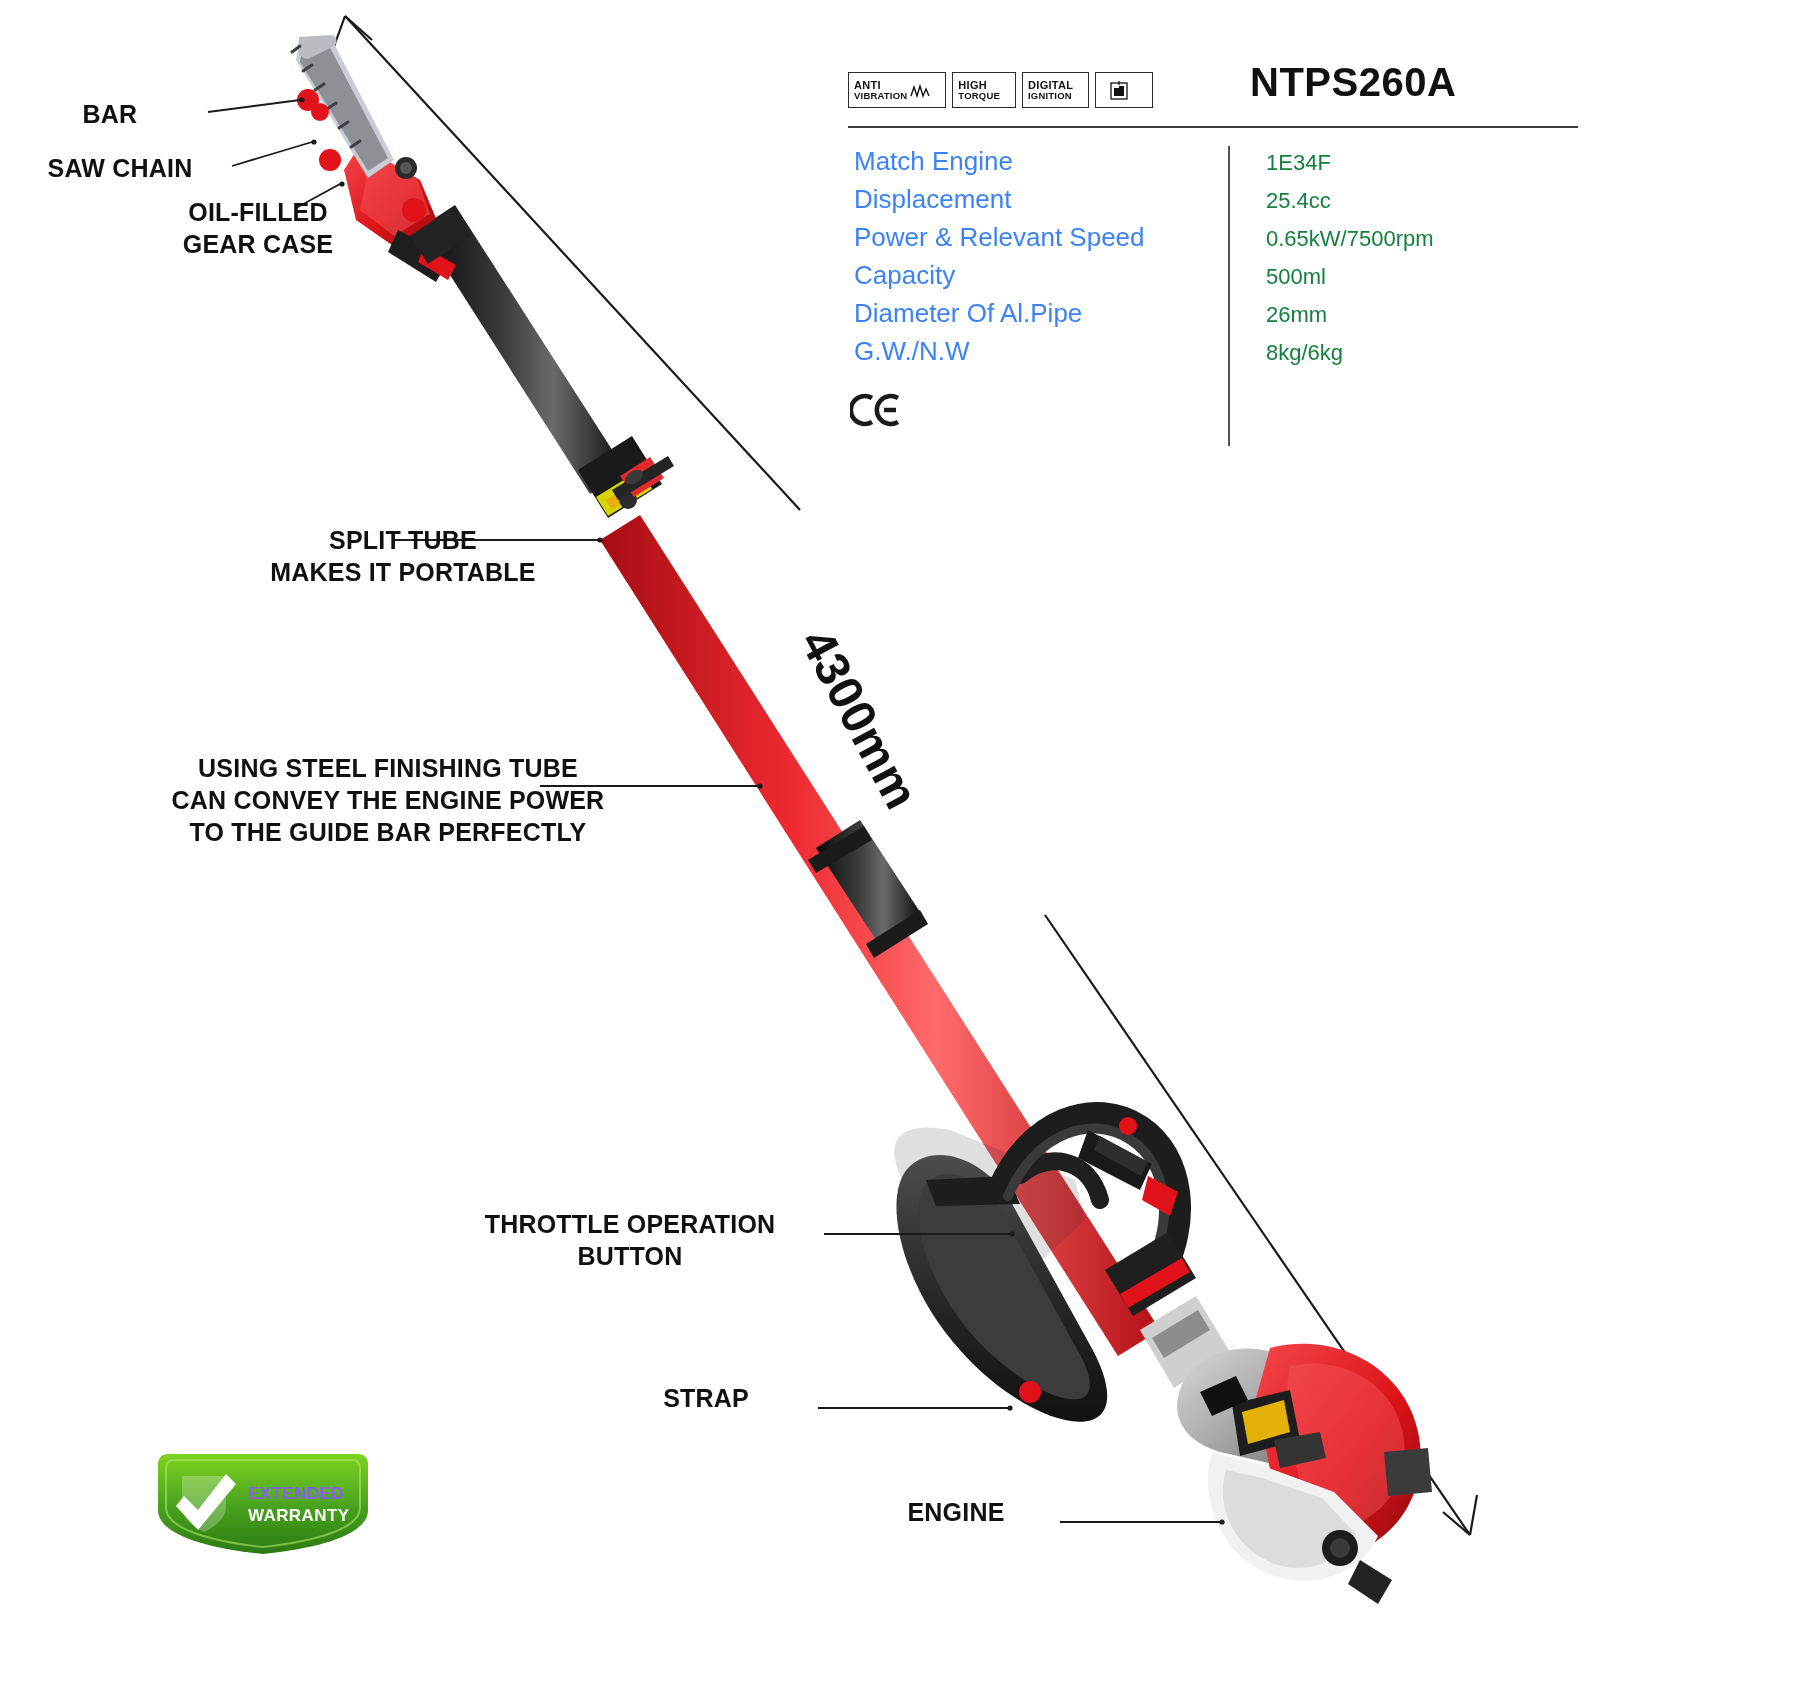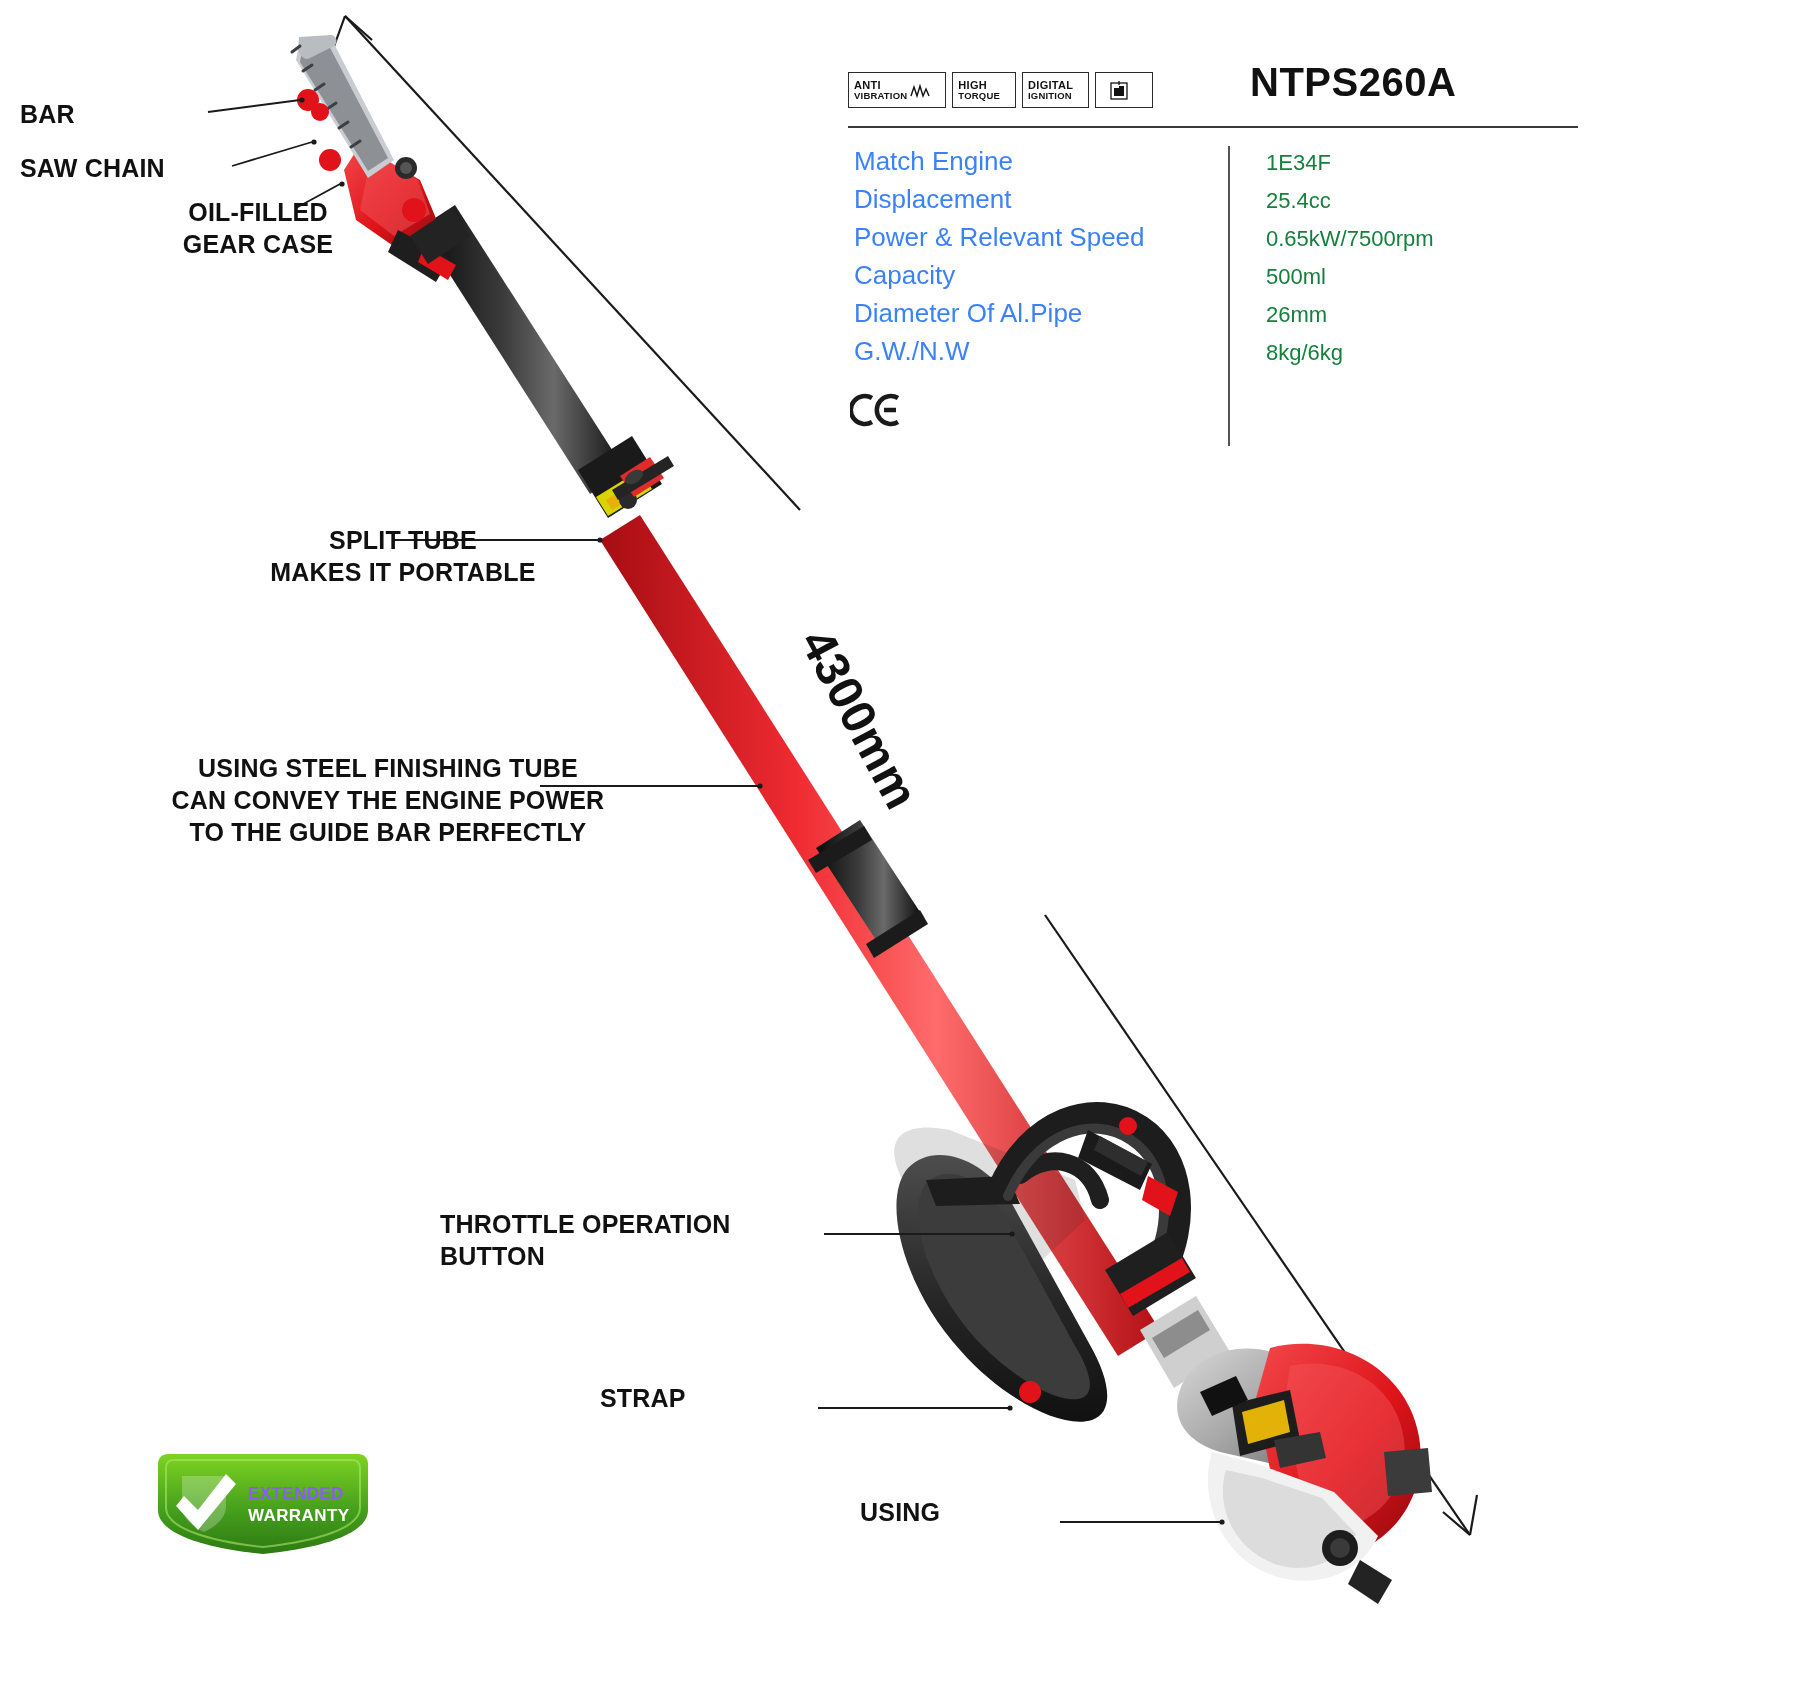--- a/index.html
+++ b/index.html
@@ -23,21 +23,21 @@
     position: absolute;
     font-family: "Liberation Sans", sans-serif;
     font-weight: bold;
     font-size: 25px;
     line-height: 1.28;
     letter-spacing: 0.2px;
     color: #111111;
     white-space: pre-line;
     text-align: center;
   }
-  .callout-label.right { text-align: left; }
+  .callout-label.right { text-align: center; }
 
   
   #spec-panel {
     position: absolute;
     left: 848px;
     top: 60px;
     width: 730px;
   }
   #spec-head {
     position: relative;
@@ -381,21 +381,21 @@
 MAKES IT PORTABLE</div>
 
   <div class="callout-label" style="left:168px; top:752px; width:440px;">USING STEEL FINISHING TUBE
 CAN CONVEY THE  ENGINE POWER
 TO THE GUIDE BAR PERFECTLY</div>
 
   <div class="callout-label right" style="left:440px; top:1208px; width:380px;">THROTTLE OPERATION BUTTON</div>
 
   <div class="callout-label right" style="left:600px; top:1382px; width:212px;">STRAP</div>
 
-  <div class="callout-label right" style="left:860px; top:1496px; width:192px;">USING</div>
+  <div class="callout-label right" style="left:860px; top:1496px; width:192px;">ENGINE</div>
 
   <div id="dim-label">4300mm</div>
 
   <div id="spec-panel">
 
     <div id="spec-head">
       <div id="badge-row">
 
         <div class="badge wave">
           <div class="stack">

